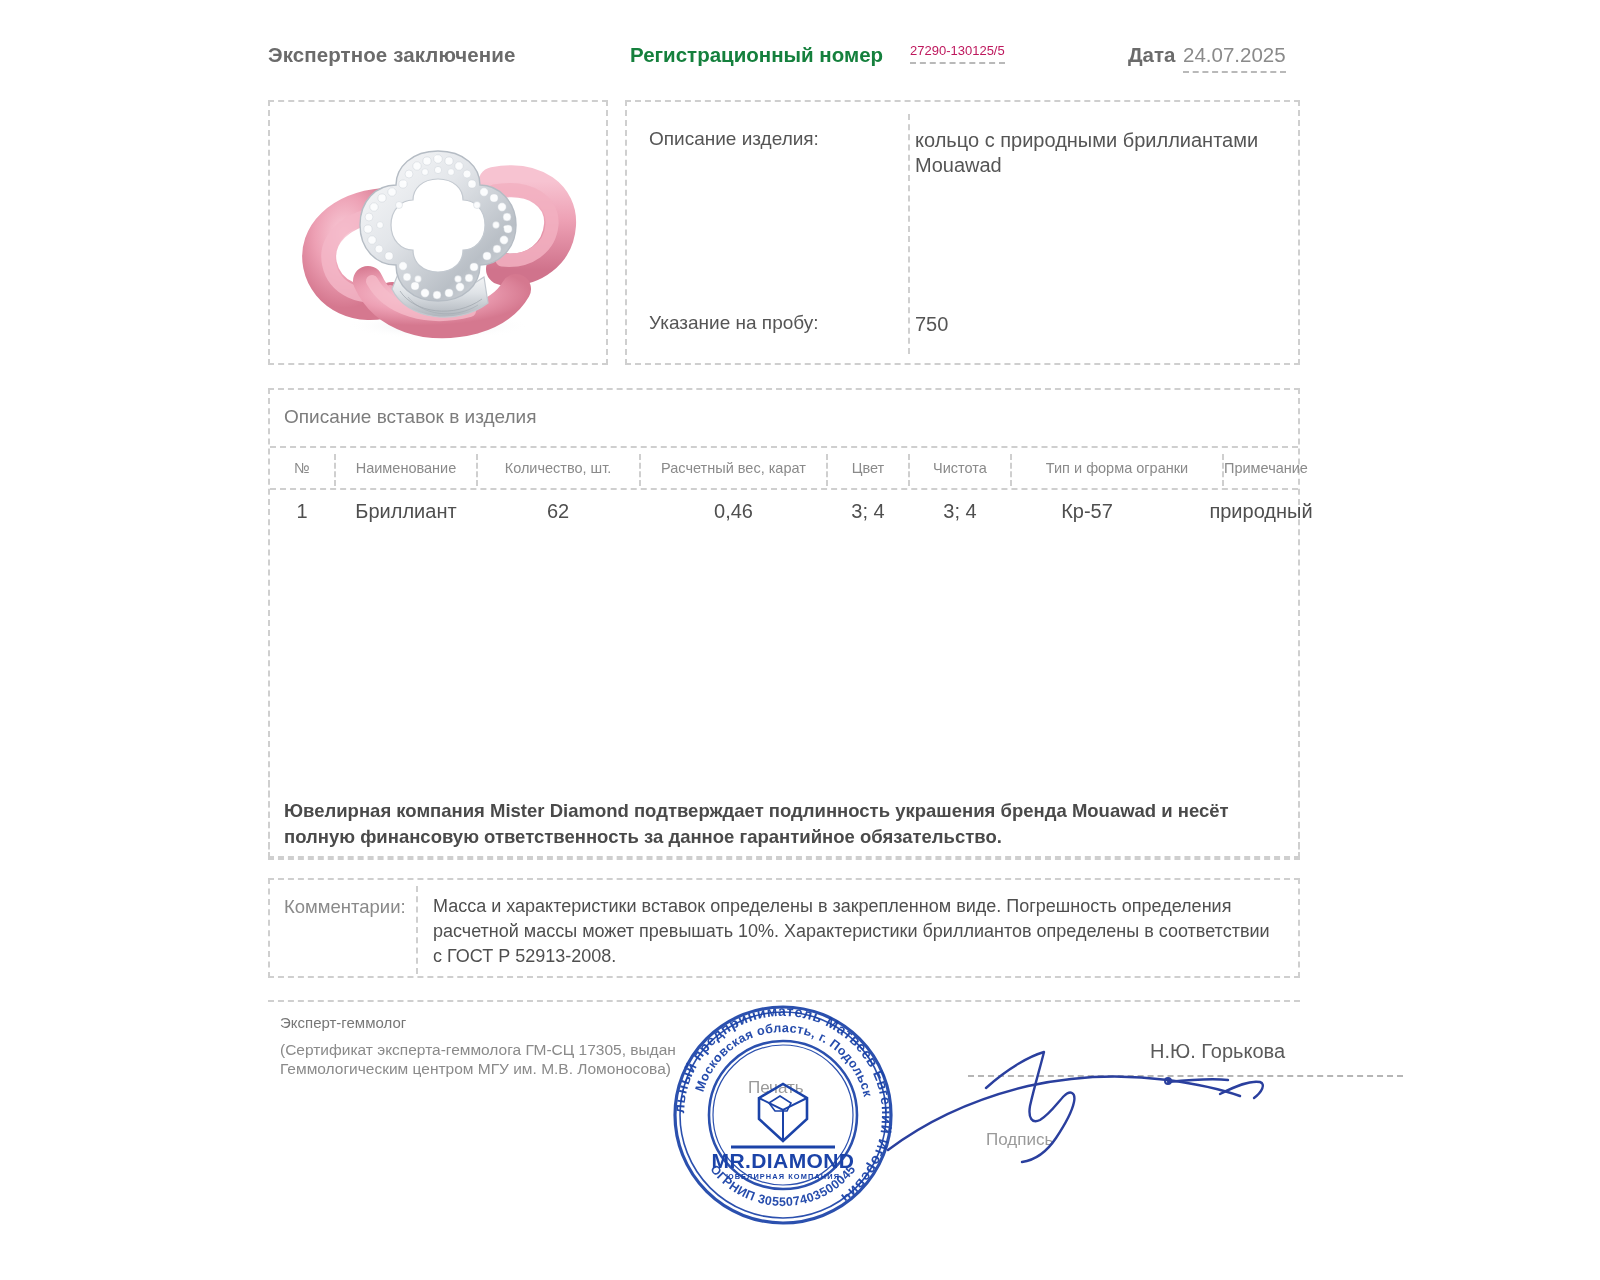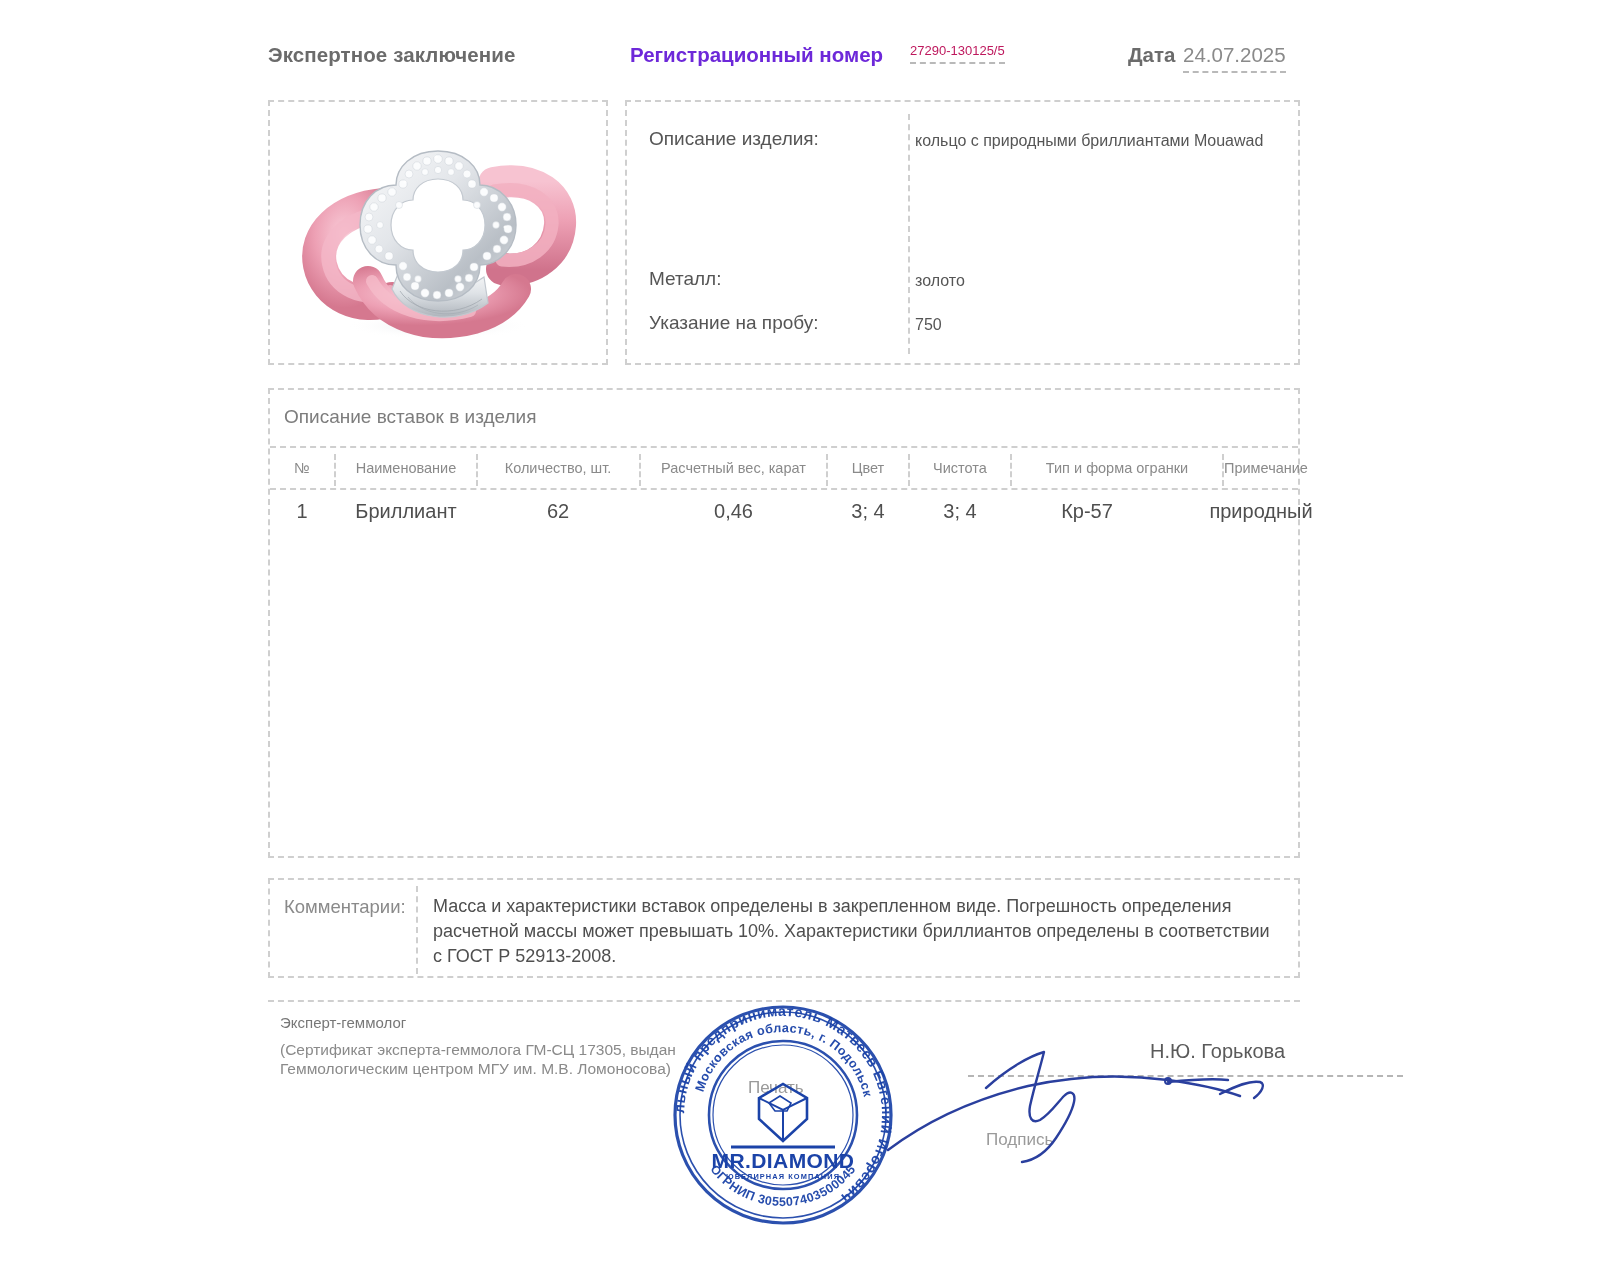--- a/index.html
+++ b/index.html
@@ -40,21 +40,21 @@
     color: #6b6b6b;
     letter-spacing: 0.1px;
     white-space: nowrap;
   }
   .hdr-reg-label {
     position: absolute;
     left: 362px;
     top: 3px;
     font-size: 20.5px;
     font-weight: bold;
-    color: #6d28d9;
+    color: #15803d;
     white-space: nowrap;
   }
   .hdr-reg-value {
     position: absolute;
     left: 642px;
     top: 3px;
     font-size: 13px;
     color: #be185d;
     white-space: nowrap;
     padding-bottom: 4px;
@@ -125,21 +125,21 @@
     left: 22px;
     top: 0;
     font-size: 19px;
     color: #555555;
     white-space: nowrap;
   }
   .spec-value {
     position: absolute;
     left: 288px;
     top: 0;
-    font-size: 16px;
+    font-size: 20px;
     color: #555555;
     white-space: nowrap;
     line-height: 25px;
   }
   .spec-divider {
     position: absolute;
     left: 281px;
     top: 12px;
     width: 0;
     height: 240px;
@@ -497,24 +497,20 @@
 
     <div class="spec-box">
       <div class="spec-divider"></div>
 
       <div class="spec-row" style="top:26px;">
         <div class="spec-label">Описание изделия:</div>
         <div class="spec-value" style="max-width:372px; white-space:normal;">кольцо с природными бриллиантами Mouawad</div>
       </div>
 
 
-      <div class="spec-row" style="top:166px;">
-        <div class="spec-label">Металл:</div>
-        <div class="spec-value">золото</div>
-      </div>
 
       <div class="spec-row" style="top:210px;">
         <div class="spec-label">Указание на пробу:</div>
         <div class="spec-value">750</div>
       </div>
     </div>
   </div>
 
   <div class="inserts-box">
     <div class="inserts-title">Описание вставок в изделия</div>
@@ -543,20 +539,23 @@
       <div class="td" style="left:66px;  width:140px;">Бриллиант</div>
       <div class="td" style="left:208px; width:160px;">62</div>
       <div class="td" style="left:371px; width:185px;">0,46</div>
       <div class="td" style="left:558px; width:80px;">3; 4</div>
       <div class="td" style="left:640px; width:100px;">3; 4</div>
       <div class="td" style="left:712px; width:210px;">Кр-57</div>
       <div class="td" style="left:932px; width:118px;">природный</div>
     </div>
   </div>
 
+  <div class="guarantee-box">
+    <div class="guarantee-text">Ювелирная компания Mister Diamond подтверждает подлинность украшения бренда Mouawad и несёт полную финансовую ответственность за данное гарантийное обязательство.</div>
+  </div>
 
   <div class="comments-box">
     <div class="comments-label">Комментарии:</div>
     <div class="comments-sep"></div>
     <div class="comments-text">Масса и характеристики вставок определены в закрепленном виде. Погрешность определения расчетной массы может превышать 10%. Характеристики бриллиантов определены в соответствии с ГОСТ Р 52913-2008.</div>
   </div>
 
   <div class="footer">
     <div class="footer-divider"></div>
 

